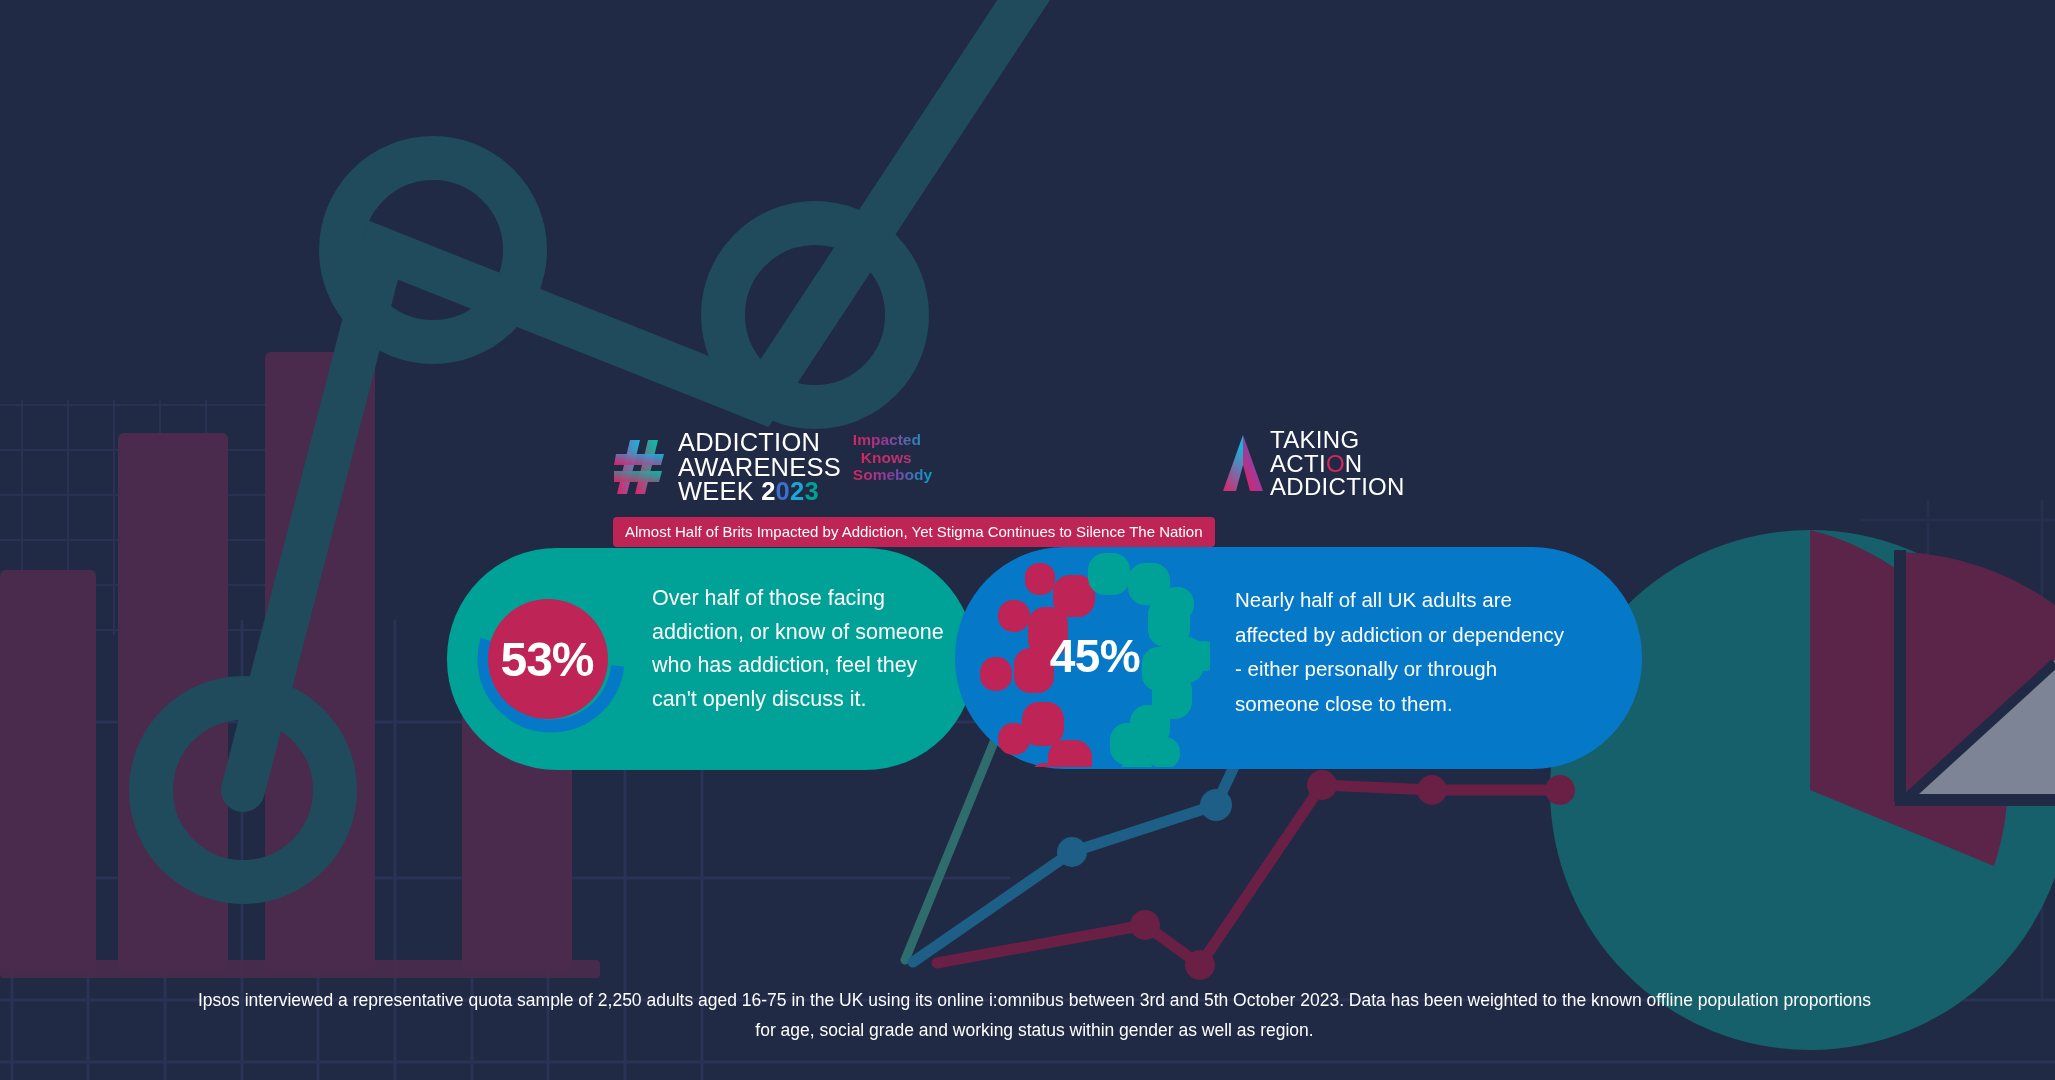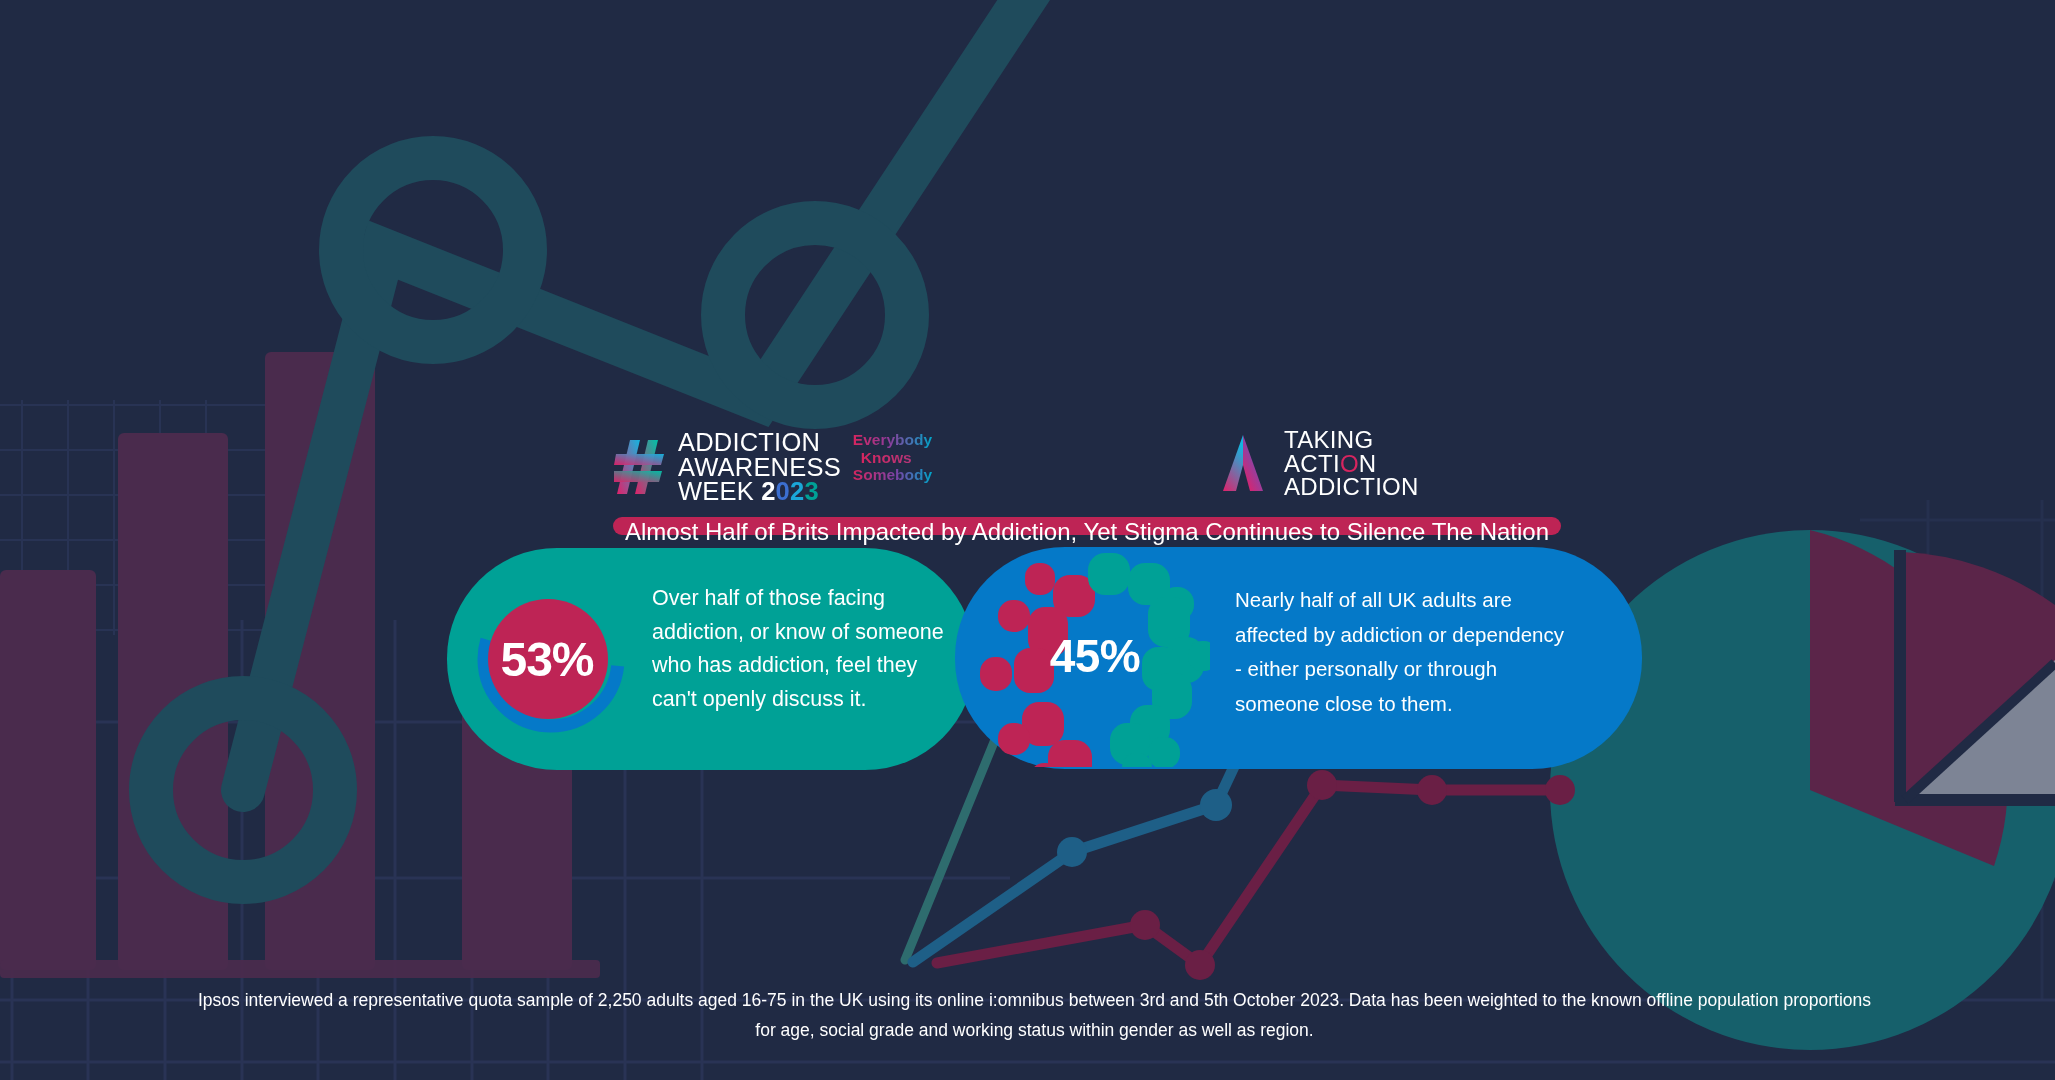--- a/index.html
+++ b/index.html
@@ -27,33 +27,33 @@
   .aaw-main .yr .d3{color:#1BA7D8;}
   .aaw-main .yr .d4{color:#00A196;}
   .aaw-tag{
     font-size:15.5px;line-height:17.5px;font-weight:700;white-space:nowrap;
     padding-top:1px;
   }
   .aaw-tag .l1{background:linear-gradient(90deg,#D6255F 0%,#8F3C9B 45%,#00A5C8 100%);-webkit-background-clip:text;background-clip:text;color:transparent;}
   .aaw-tag .l2{background:linear-gradient(90deg,#D6255F 0%,#B23577 70%,#6E4BB0 100%);-webkit-background-clip:text;background-clip:text;color:transparent;margin-left:8px;}
   .aaw-tag .l3{background:linear-gradient(90deg,#D6255F 0%,#7A43A6 55%,#00A5C8 100%);-webkit-background-clip:text;background-clip:text;color:transparent;}
 
-  .taa-logo{position:absolute;left:1216px;top:428px;display:flex;align-items:center;gap:14px;}
+  .taa-logo{position:absolute;left:1216px;top:428px;display:flex;align-items:center;}
   .taa-mark{width:54px;height:60px;flex:none;}
   .taa-words{color:#ffffff;font-size:24px;line-height:23.5px;letter-spacing:.3px;white-space:nowrap;}
   .taa-words .o-pink{color:#D6255F;}
 
   
   .headline{
     position:absolute;left:613px;top:517px;
-    height:18px;line-height:30px;
+    height:30px;line-height:30px;
     background:#BE2455;color:#ffffff;
-    border-radius:12px;
+    border-radius:4px;
     padding:0 12px;
-    font-size:24px;white-space:nowrap;
+    font-size:15px;white-space:nowrap;
     z-index:6;
   }
 
   
   .card{position:absolute;border-radius:110px;z-index:5;}
   .card-teal{
     left:447px;top:548px;width:528px;height:222px;
     background:#00A196;
   }
   .card-blue{
@@ -235,21 +235,21 @@
         <div class="aaw-main">ADDICTION</div>
         <div class="aaw-main">AWARENESS</div>
         <div class="aaw-main">
           <span>WEEK</span>
           <span class="yr">
             <span>2</span><span class="d2">0</span><span class="d3">2</span><span class="d4">3</span>
           </span>
         </div>
       </div>
       <div class="aaw-tag">
-        <div class="l1">Everybody</div>
+        <div class="l1">Impacted</div>
         <div class="l2">Knows</div>
         <div class="l3">Somebody</div>
       </div>
     </div>
   </div>
 
   <div class="taa-logo">
     <svg class="taa-mark" viewBox="0 0 54 60">
       <defs>
         <linearGradient id="ag1" x1="0" y1="1" x2="0.4" y2="0">

